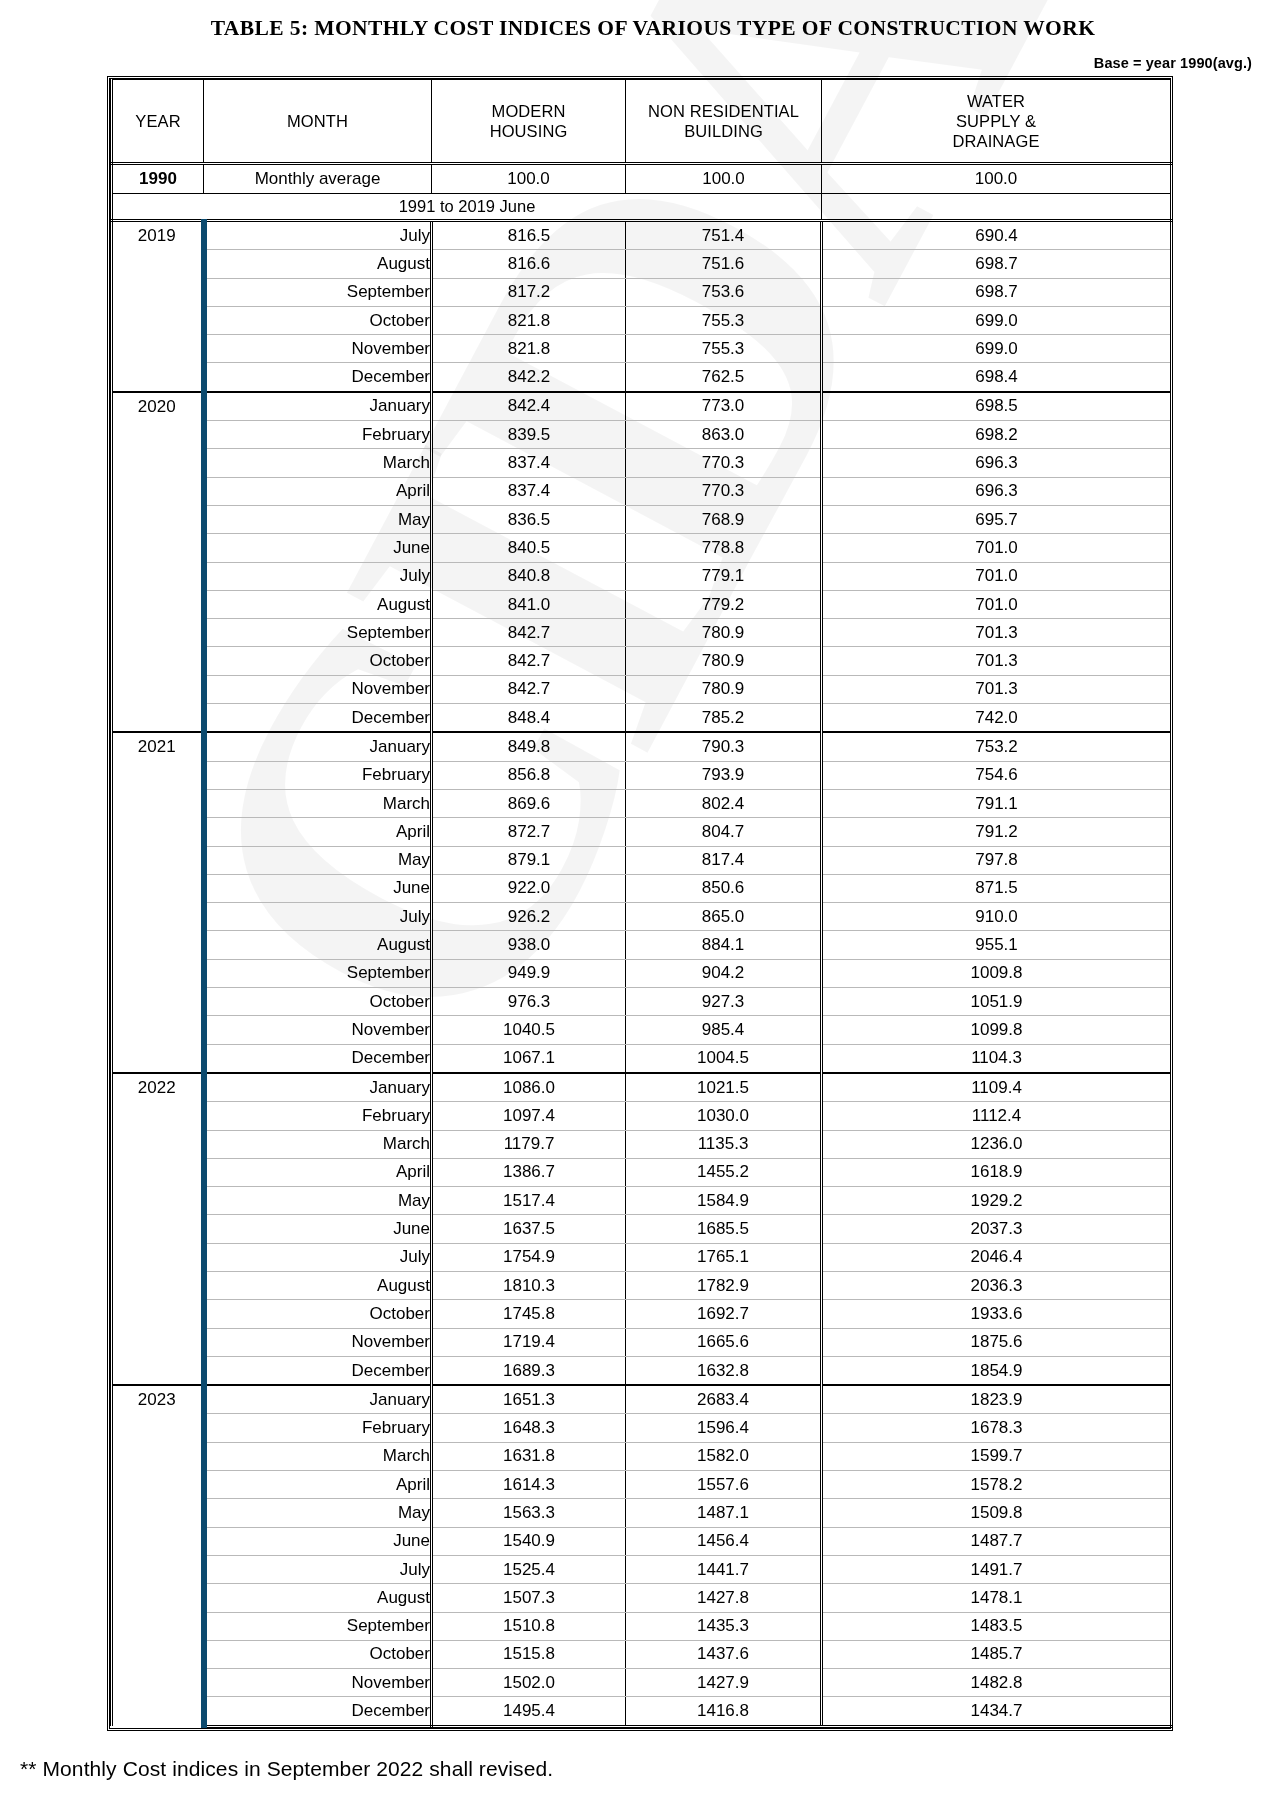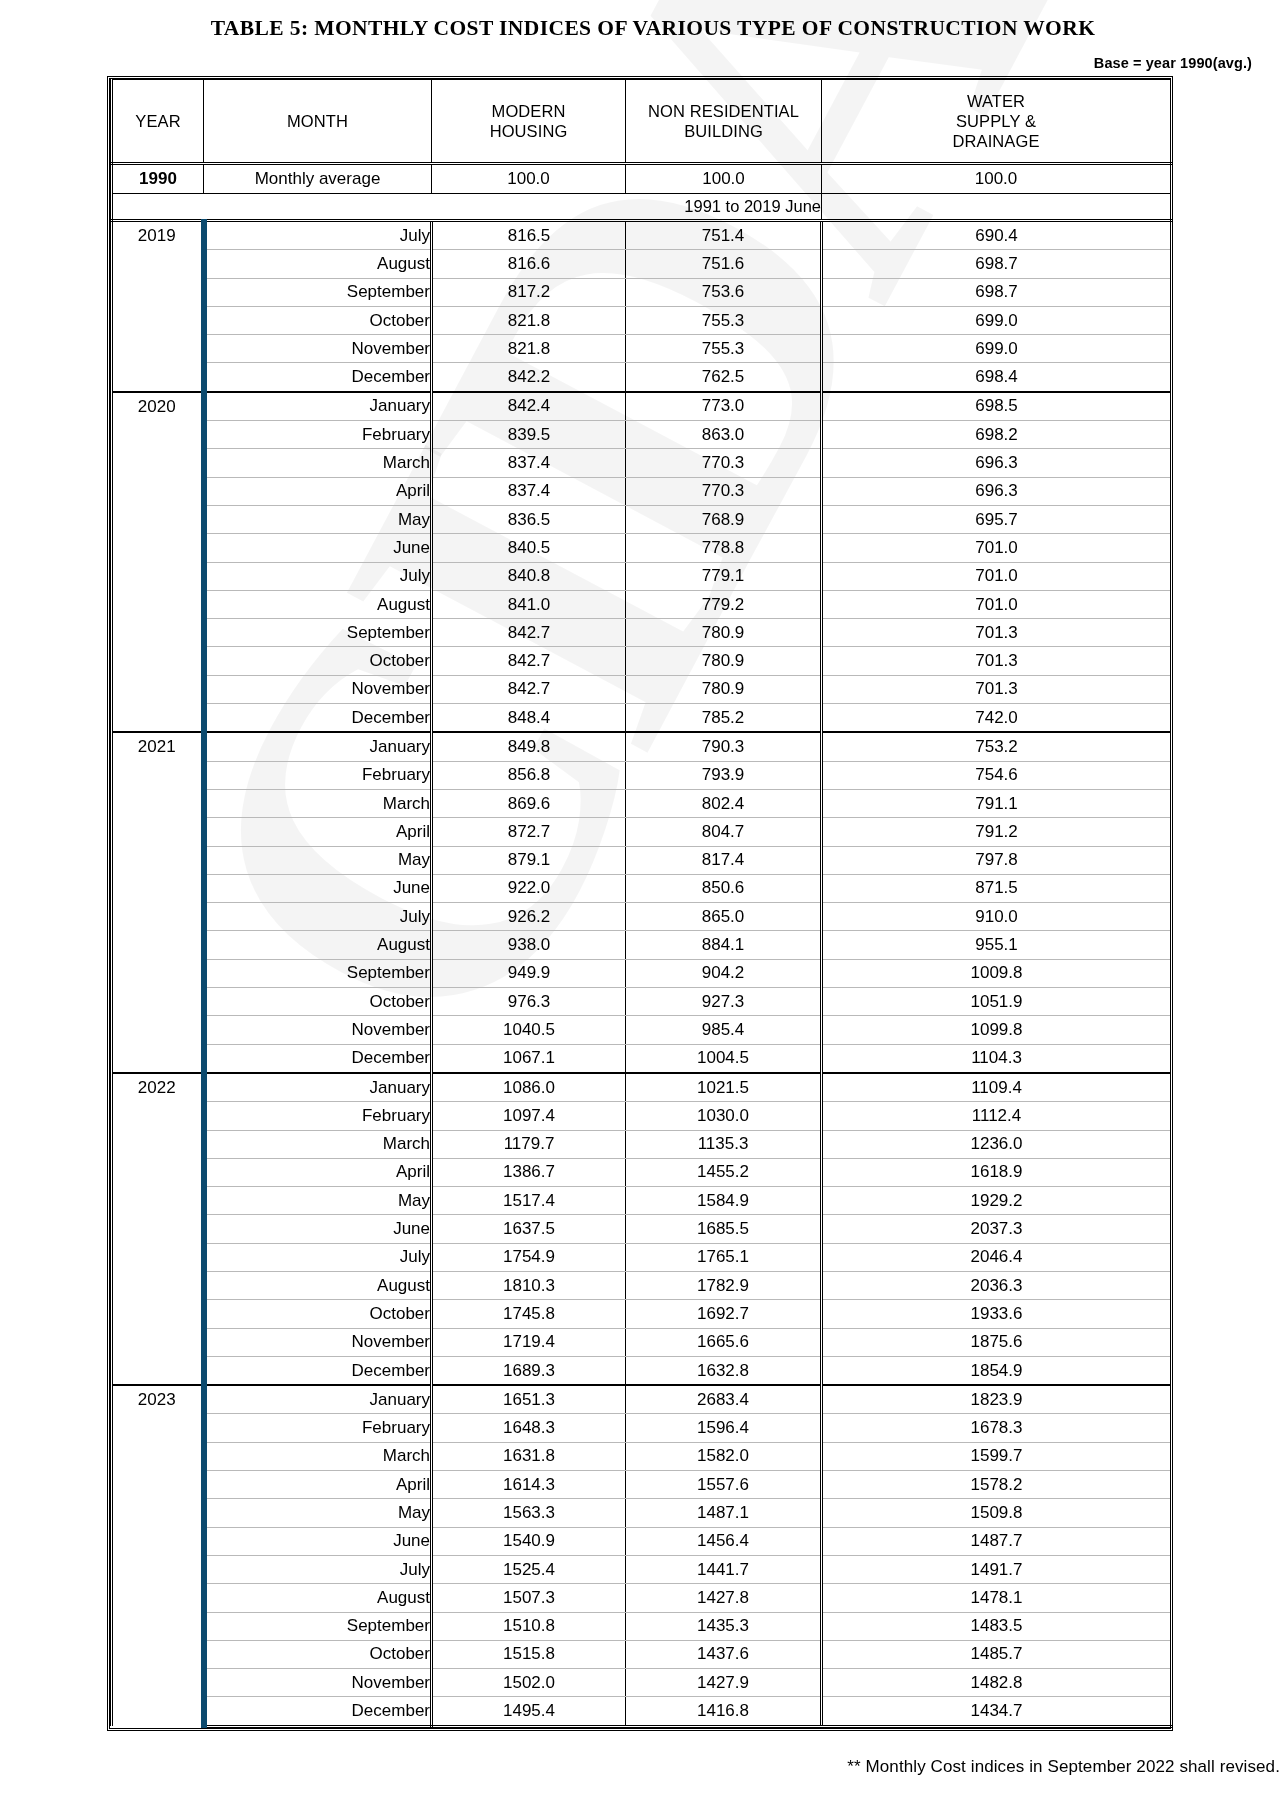--- a/index.html
+++ b/index.html
@@ -125,21 +125,21 @@
   .baserow td.thick-r { border-right: 3px double #000; }
 
   
   .spanrow td {
     height: 25px;
     font-size: 16.5px;
     font-weight: bold;
     text-align: center;
     vertical-align: middle;
   }
-  .spanrow td.thick-l { border-left: 3px double #000; text-align: right; }
+  .spanrow td.thick-l { border-left: 3px double #000; }
   .spanrow td.thick-r { border-right: 3px double #000; }
   .spanrow td.bot-thick { border-bottom: 3px double #000; }
 
   
   tr.data td {
     height: 27.3px;
     font-size: 17px;
     vertical-align: middle;
     border-top: 1px solid #b9b9b9;
     border-bottom: 1px solid #b9b9b9;
@@ -169,24 +169,24 @@
     border-right: 3px double #000;
   }
   tr.data.group-first td { border-top: 2px solid #000; }
   tr.data.group-last td { border-bottom: 2px solid #000; }
   tr.data.last-row td { border-bottom: 3px double #000; }
 
   
   .footnote {
     position: relative;
     z-index: 2;
-    text-align: right;
-    font-size: 17px;
+    text-align: left;
+    font-size: 21px;
     margin-top: 26px;
-    padding-left: 4px;
+    padding-left: 20px;
     letter-spacing: 0.1px;
   }
 </style>
 </head>
 <body>
 
 <div class="page">
 
   <div class="watermark">CIDA</div>
 

